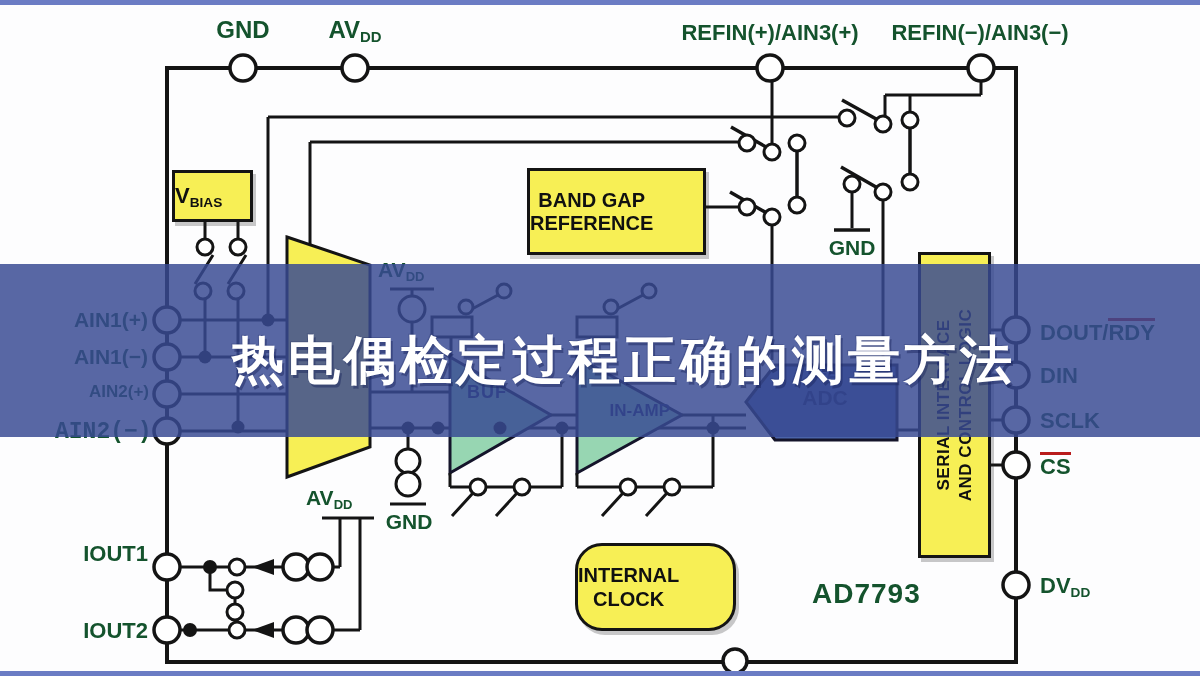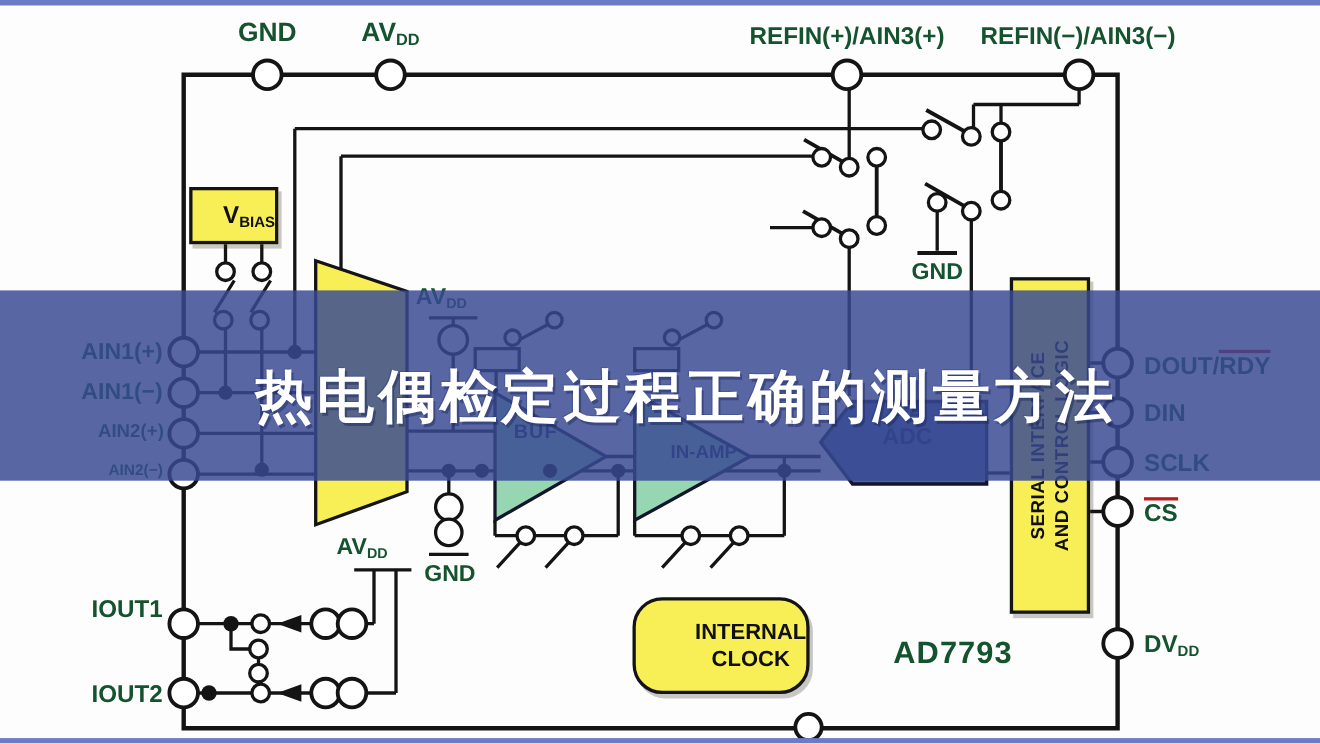--- a/index.html
+++ b/index.html
@@ -3,21 +3,21 @@
 <meta charset="utf-8">
 <style>
   html,body{margin:0;padding:0;background:#e8e8ec;}
   #stage{position:relative;width:1200px;height:676px;background:#fdfdfe;overflow:hidden;
          font-family:"Liberation Sans","DejaVu Sans",sans-serif;}
   svg{position:absolute;left:0;top:0;z-index:1;}
   .lbl{position:absolute;z-index:3;color:#14532d;font-weight:bold;white-space:nowrap;}
   .sub{font-size:0.62em;vertical-align:-0.28em;font-weight:bold;}
   .ovl{border-top:3px solid #b91c1c;line-height:1.05;display:inline-block;}
   .ybox{position:absolute;z-index:2;background:#f7ef55;border:3px solid #141414;
-        box-shadow:3px 4px 0 rgba(40,40,40,0.25);display:flex;align-items:center;justify-content:flex-end;
+        box-shadow:3px 4px 0 rgba(40,40,40,0.25);display:flex;align-items:center;justify-content:flex-start;
         text-align:center;font-weight:bold;color:#101010;}
   .navy{color:#13205e;}
   #banner{position:absolute;left:0;top:264px;width:1200px;height:173px;
           background:rgba(56,74,146,0.84);z-index:5;}
   #banner-text{position:absolute;left:0;top:326px;width:1200px;z-index:6;text-align:center;
           color:#ffffff;font-size:52px;font-weight:bold;letter-spacing:4px;
           font-family:"DejaVu Sans","Liberation Sans",sans-serif;
           text-shadow:2px 3px 0 rgba(25,35,90,0.45), -1px -1px 0 rgba(25,35,90,0.25);padding-left:24px;}
   .strip{position:absolute;left:0;width:1200px;height:5px;background:#6b7cc4;z-index:7;}
   .serial-col{position:absolute;left:50%;top:50%;white-space:nowrap;font-weight:bold;
@@ -162,40 +162,44 @@
       <circle cx="1016" cy="420" r="13"></circle>
       <circle cx="1016" cy="465" r="13"></circle>
       <circle cx="1016" cy="585" r="13"></circle>
       <circle cx="735" cy="661" r="12"></circle>
     </g>
   </svg>
 
   <div class="ybox" style="left:172px;top:170px;width:75px;height:46px;font-size:22px;">
     <span><span>V</span><span class="sub">BIAS</span></span>
   </div>
+  <div class="ybox" style="left:527px;top:168px;width:173px;height:81px;font-size:20px;line-height:1.15;">
+    <span><span>BAND GAP</span><br>
+    <span>REFERENCE</span></span>
+  </div>
   <div class="ybox" style="left:575px;top:543px;width:155px;height:82px;font-size:20px;line-height:1.2;border-radius:27px;">
     <span><span>INTERNAL</span><br>
     <span>CLOCK</span></span>
   </div>
   <div class="ybox" style="left:918px;top:252px;width:67px;height:300px;">
     <span class="serial-col" style="transform:translate(-50%,-50%) rotate(-90deg) translate(0,-11px);">SERIAL INTERFACE</span>
     <span class="serial-col" style="transform:translate(-50%,-50%) rotate(-90deg) translate(0,11px);">AND CONTROL LOGIC</span>
   </div>
 
   <div class="lbl" style="left:203px;top:16px;width:80px;text-align:center;font-size:24px;">GND</div>
   <div class="lbl" style="left:313px;top:16px;width:84px;text-align:center;font-size:24px;">
     <span>AV</span><span class="sub">DD</span>
   </div>
   <div class="lbl" style="left:650px;top:20px;width:240px;text-align:center;font-size:22px;">REFIN(+)/AIN3(+)</div>
   <div class="lbl" style="left:860px;top:20px;width:240px;text-align:center;font-size:22px;">REFIN(−)/AIN3(−)</div>
 
   <div class="lbl" style="left:55px;top:308px;width:93px;text-align:right;font-size:21px;">AIN1(+)</div>
   <div class="lbl" style="left:55px;top:345px;width:93px;text-align:right;font-size:21px;">AIN1(−)</div>
   <div class="lbl" style="left:56px;top:382px;width:93px;text-align:right;font-size:17px;">AIN2(+)</div>
-  <div class="lbl" style="left:55px;top:419px;width:93px;text-align:right;font-size:14px;">AIN2(−)</div>
+  <div class="lbl" style="left:55px;top:419px;width:93px;text-align:right;font-size:23px;font-family:Liberation Mono, monospace;">AIN2(−)</div>
   <div class="lbl" style="left:55px;top:541px;width:93px;text-align:right;font-size:22px;">IOUT1</div>
   <div class="lbl" style="left:55px;top:618px;width:93px;text-align:right;font-size:22px;">IOUT2</div>
 
   <div class="lbl" style="left:1040px;top:318px;font-size:22px;">
     <span>DOUT/</span><span class="ovl">RDY</span>
   </div>
   <div class="lbl" style="left:1040px;top:363px;font-size:22px;">DIN</div>
   <div class="lbl" style="left:1040px;top:408px;font-size:22px;">SCLK</div>
   <div class="lbl" style="left:1040px;top:452px;font-size:22px;">
     <span class="ovl">CS</span>

